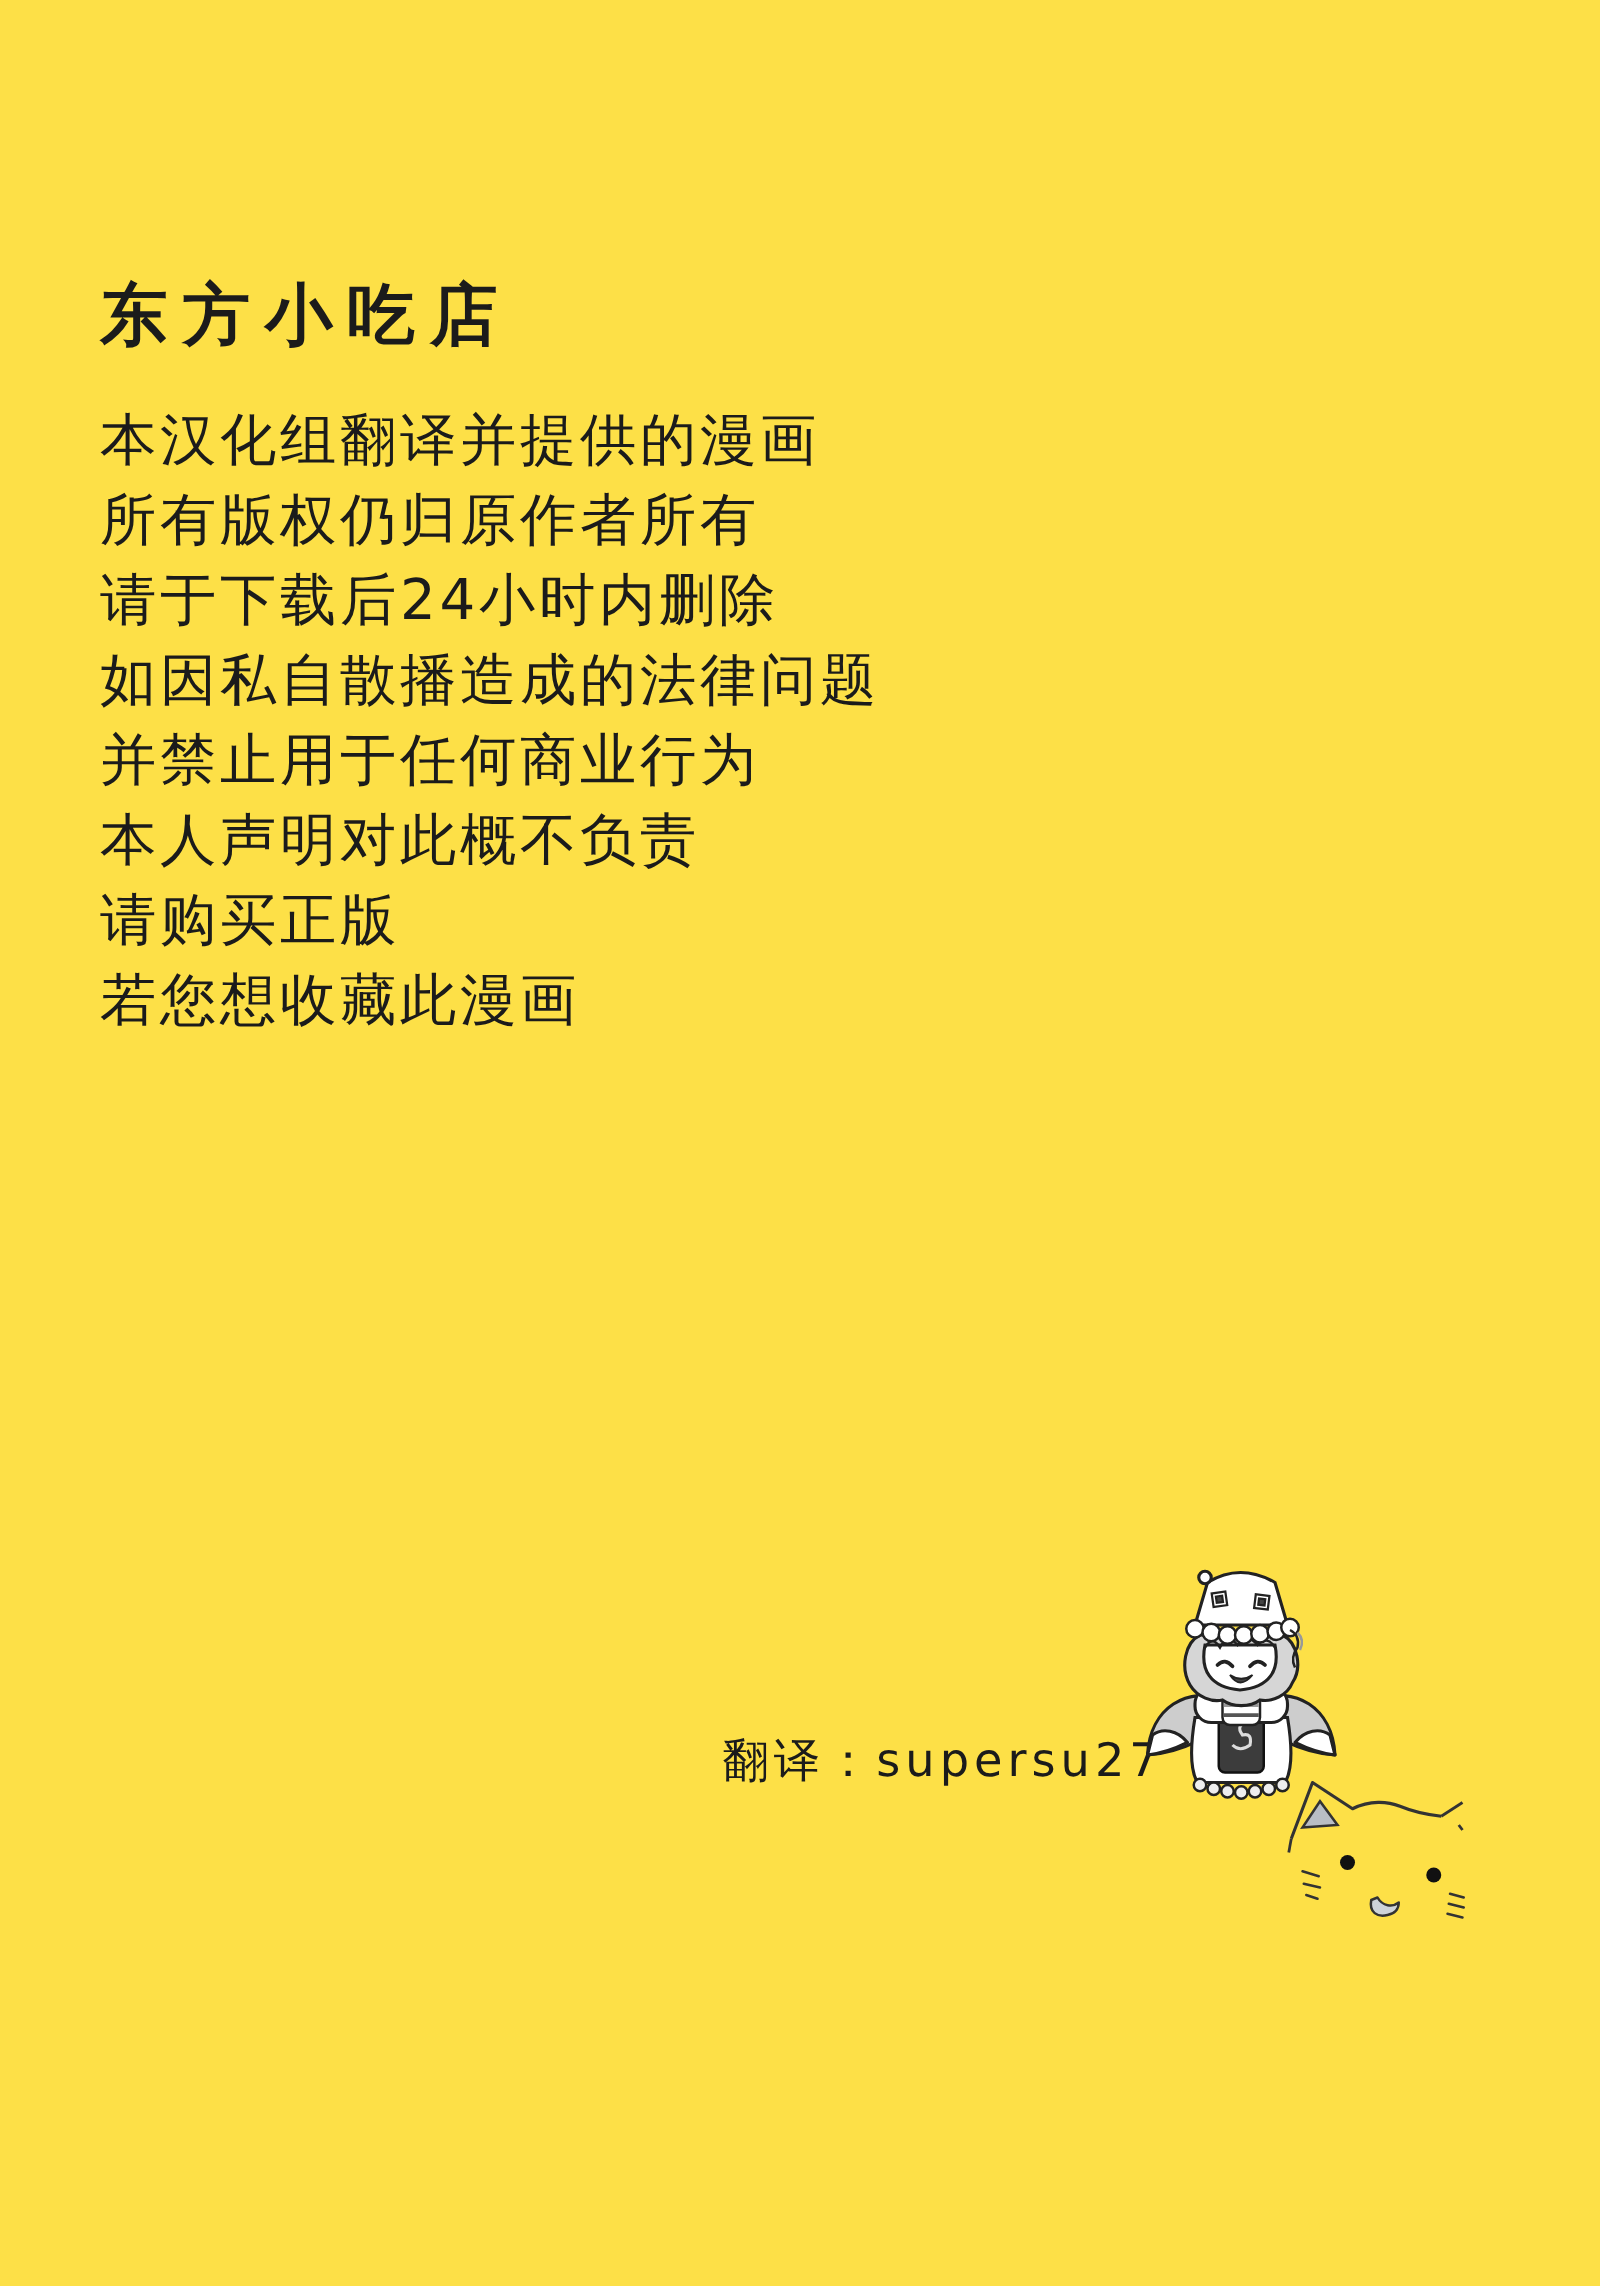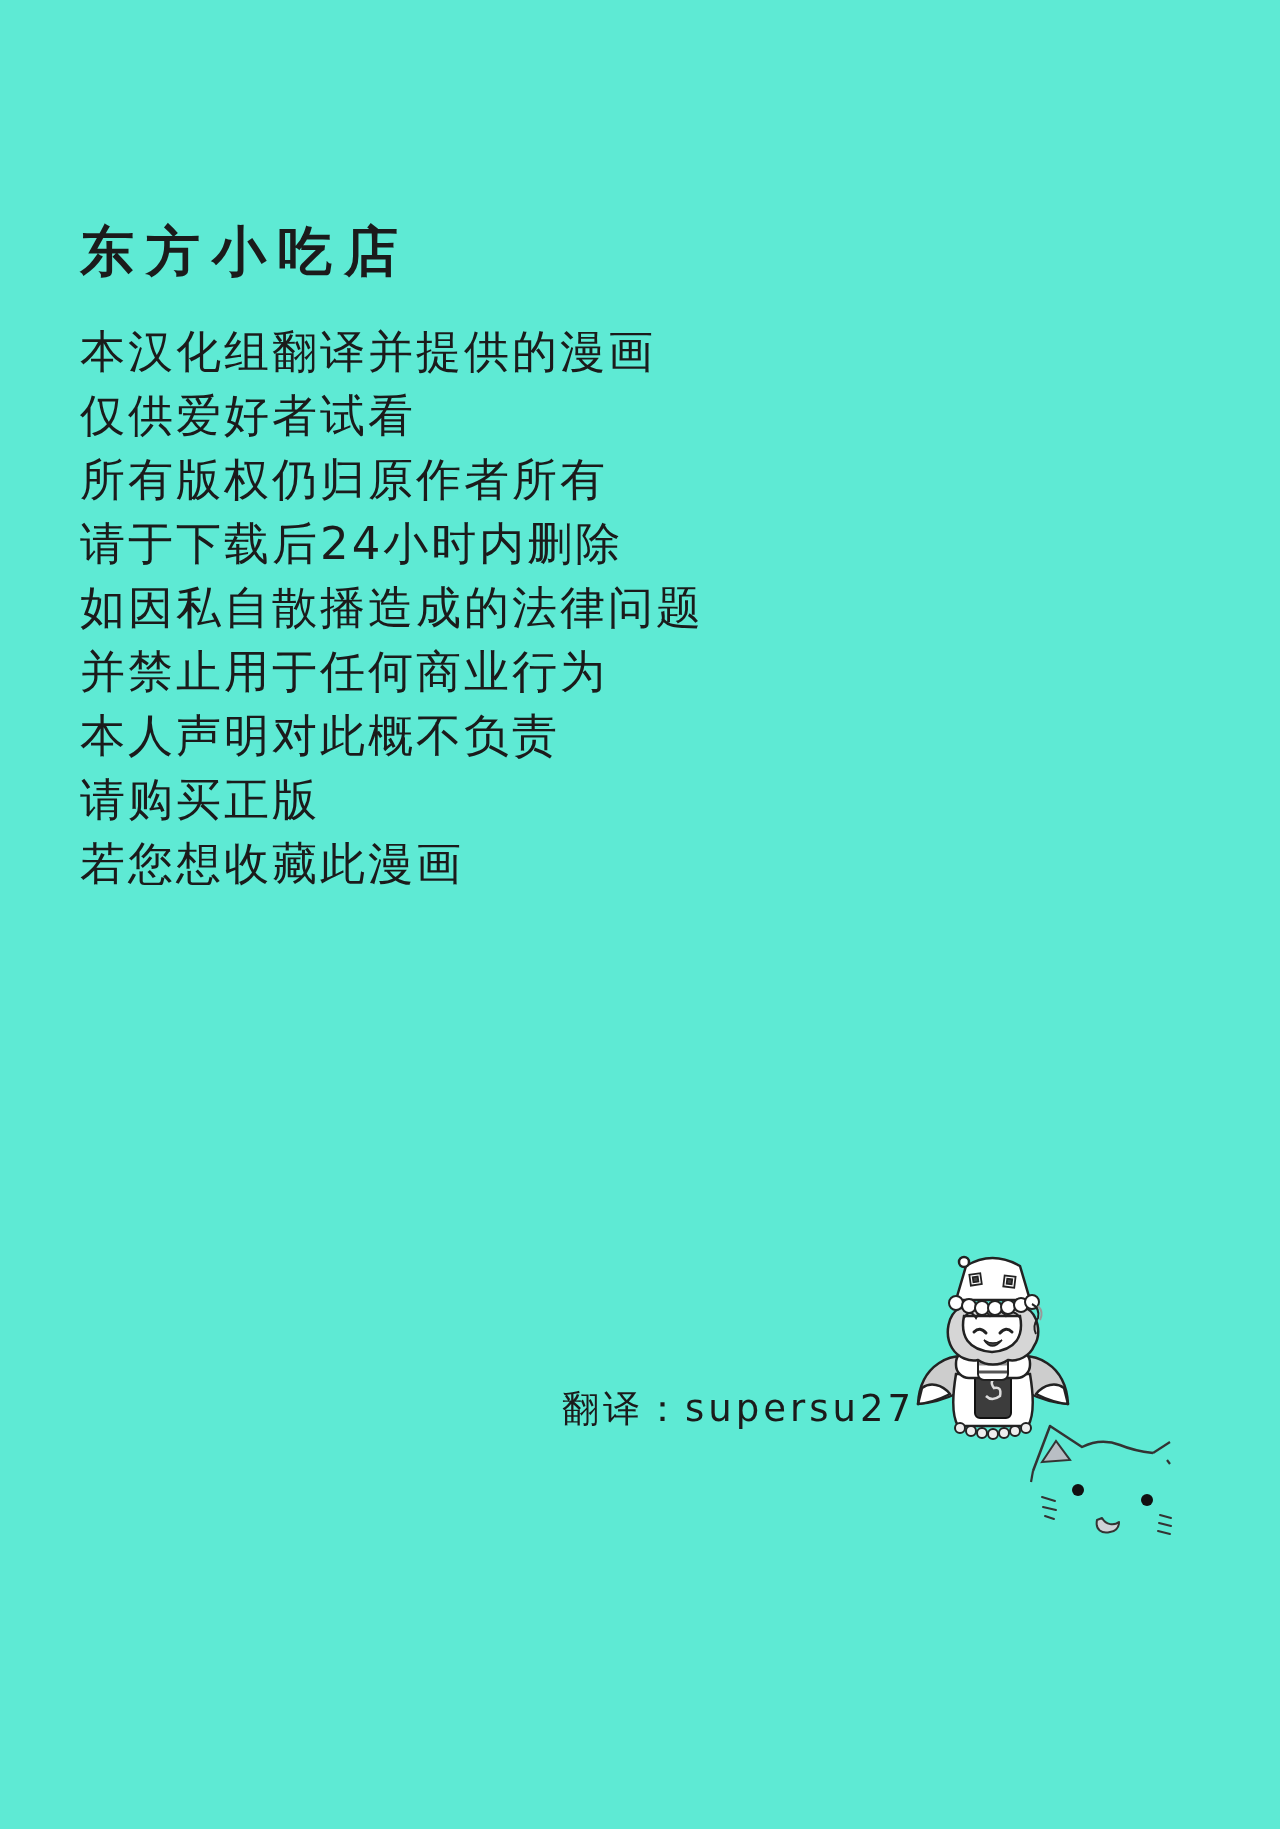--- a/index.html
+++ b/index.html
@@ -1,21 +1,21 @@
 <!DOCTYPE html>
 <html><head>
 <meta charset="utf-8">
 <style>
   html, body { margin: 0; padding: 0; background: #9a9a9a; }
   .page {
     position: relative;
     width: 1280px;
     height: 1829px;
     margin: 0 auto;
-    background: #5eead4;
+    background: #fde047;
     overflow: hidden;
     font-family: "DejaVu Sans", sans-serif;
     color: #1b1b1b;
   }
   .title {
     position: absolute;
     left: 80px;
     top: 216px;
     font-size: 54px;
     font-weight: 600;
@@ -26,21 +26,21 @@
     position: absolute;
     left: 80px;
     top: 320px;
     font-size: 45px;
     line-height: 64px;
     letter-spacing: 3px;
   }
   .disclaimer-line { white-space: nowrap; }
   .credits {
     position: absolute;
-    left: 562px;
+    left: 578px;
     top: 1384px;
     font-size: 37px;
   }
   .credit-row {
     display: flex;
     align-items: baseline;
     white-space: nowrap;
     height: 82px;
   }
   .credit-role { letter-spacing: 4px; }
@@ -51,21 +51,20 @@
 </style>
 </head>
 <body>
 
 <div class="page">
 
   <div class="title">东方小吃店</div>
 
   <div class="disclaimer">
     <div class="disclaimer-line">本汉化组翻译并提供的漫画</div>
-    <div class="disclaimer-line">仅供爱好者试看</div>
     <div class="disclaimer-line">所有版权仍归原作者所有</div>
     <div class="disclaimer-line">请于下载后24小时内删除</div>
     <div class="disclaimer-line">如因私自散播造成的法律问题</div>
     <div class="disclaimer-line">并禁止用于任何商业行为</div>
     <div class="disclaimer-line">本人声明对此概不负责</div>
     <div class="disclaimer-line">请购买正版</div>
     <div class="disclaimer-line">若您想收藏此漫画</div>
   </div>
 
   <div class="credits">

